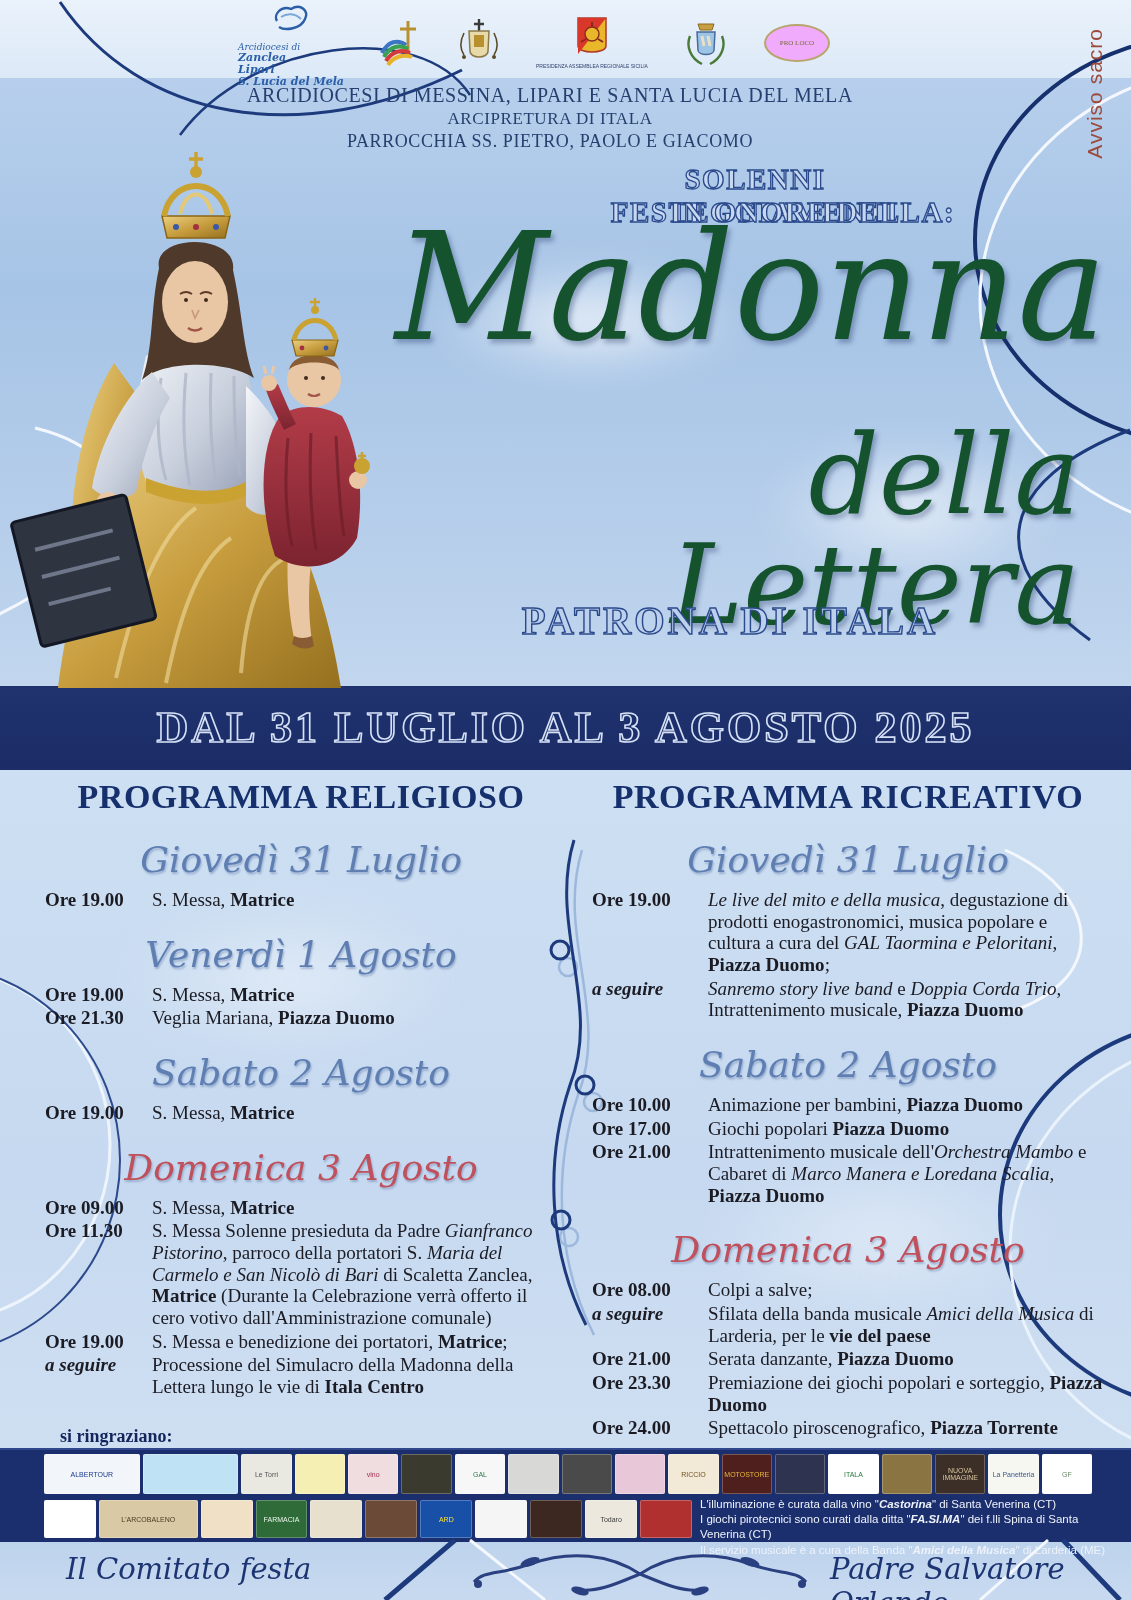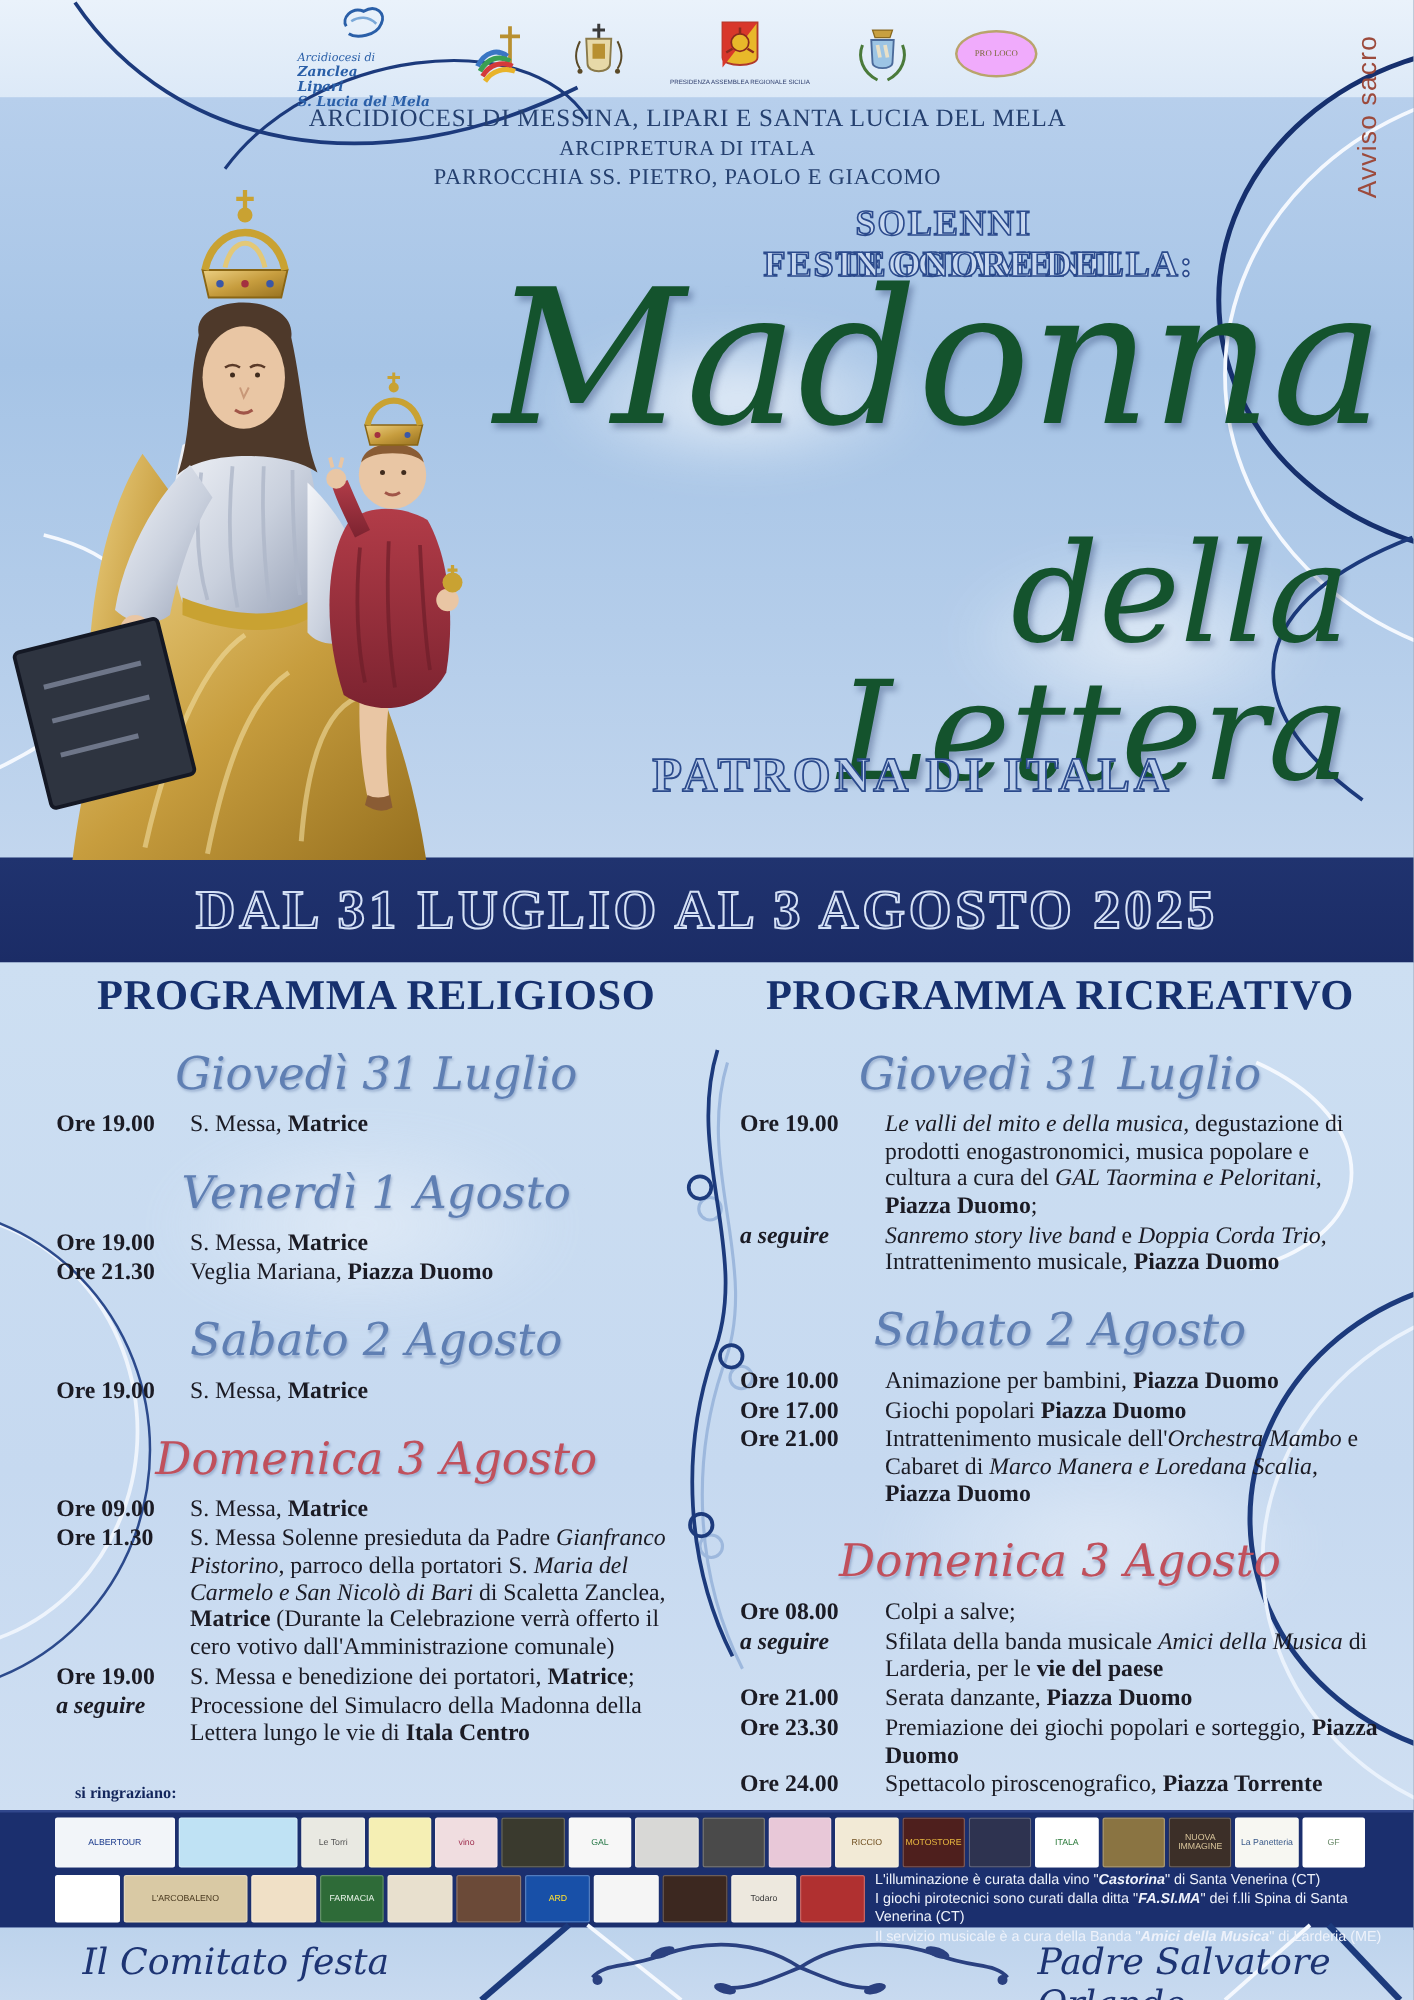--- a/index.html
+++ b/index.html
@@ -56,21 +56,21 @@
   .day-red{color:#c0505c;}
   .event{display:flex;font-size:19px;line-height:1.14;color:#1b1b24;margin:0 0 2px 0;}
   .event .time{flex:0 0 103px;font-weight:bold;}
   .col-right .event .time{flex:0 0 112px;}
   .event .time.bi{font-style:italic;}
   .event .txt{flex:1;padding-left:4px;}
   .event i{font-style:italic;}
   .event b{font-weight:bold;}
 
   
-  .thanks{position:absolute;top:1426px;left:60px;font-size:13px;font-weight:bold;color:#13265c;z-index:3;}
+  .thanks{position:absolute;top:1426px;left:60px;font-size:18px;font-weight:bold;color:#13265c;z-index:3;}
   .sprow{position:absolute;display:flex;gap:3px;z-index:3;}
   .sprow1{top:1454px;left:44px;width:1048px;}
   .sprow2{top:1500px;left:44px;width:648px;}
   .tile{height:40px;flex:1 1 0;border-radius:2px;display:flex;align-items:center;justify-content:center;
         font-family:"Liberation Sans",sans-serif;font-size:7px;text-align:center;overflow:hidden;
         box-shadow:inset 0 0 0 1px rgba(255,255,255,.25);}
   .tile.wide{flex:1.9 1 0;}
   .sprow2 .tile{height:38px;}
   .credits{position:absolute;top:1497px;left:700px;width:424px;z-index:3;color:#eef2fb;
            font-family:"Liberation Sans",sans-serif;font-size:11.5px;line-height:1.32;}
@@ -325,21 +325,21 @@
       <div class="event">
         <div class="time bi">a seguire</div>
         <div class="txt"><span>Processione del Simulacro della Madonna della Lettera lungo le vie di </span><b>Itala Centro</b></div>
       </div>
     </div>
   <div class="col col-right" id="col-1">
       <div class="prog-title">PROGRAMMA RICREATIVO</div>
       <div class="day-name">Giovedì 31 Luglio</div>
       <div class="event">
         <div class="time">Ore 19.00</div>
-        <div class="txt"><i>Le valli del mito e della musica</i><span>, degustazione di prodotti enogastronomici, musica popolare e cultura a cura del </span><i>GAL Taormina e Peloritani</i><span>, </span><b>Piazza Duomo</b><span>;</span></div>
+        <div class="txt"><i>Le live del mito e della musica</i><span>, degustazione di prodotti enogastronomici, musica popolare e cultura a cura del </span><i>GAL Taormina e Peloritani</i><span>, </span><b>Piazza Duomo</b><span>;</span></div>
       </div>
       <div class="event">
         <div class="time bi">a seguire</div>
         <div class="txt"><i>Sanremo story live band</i><span> e </span><i>Doppia Corda Trio</i><span>, Intrattenimento musicale, </span><b>Piazza Duomo</b></div>
       </div>
       <div class="day-name">Sabato 2 Agosto</div>
       <div class="event">
         <div class="time">Ore 10.00</div>
         <div class="txt"><span>Animazione per bambini, </span><b>Piazza Duomo</b></div>
       </div>

